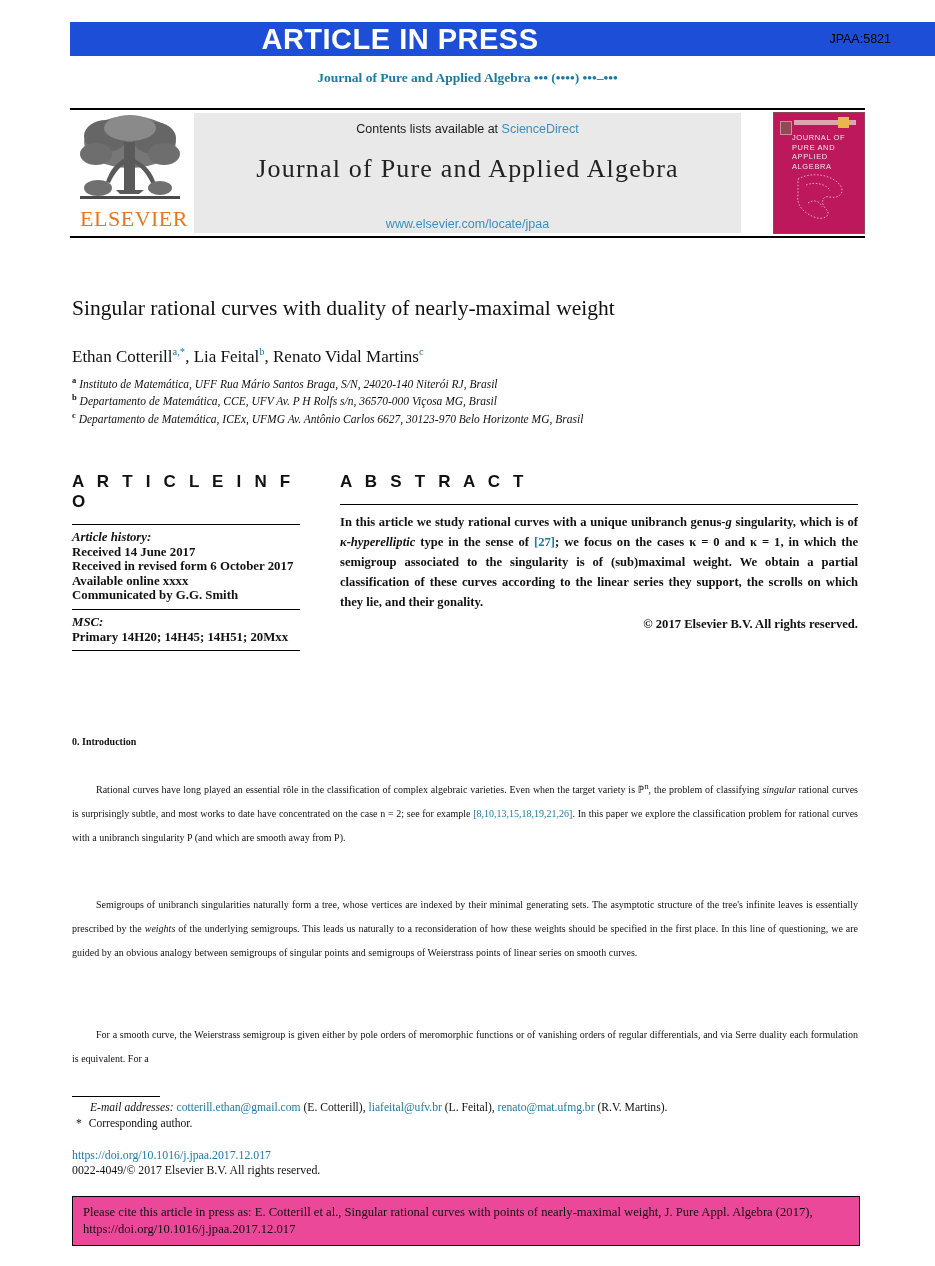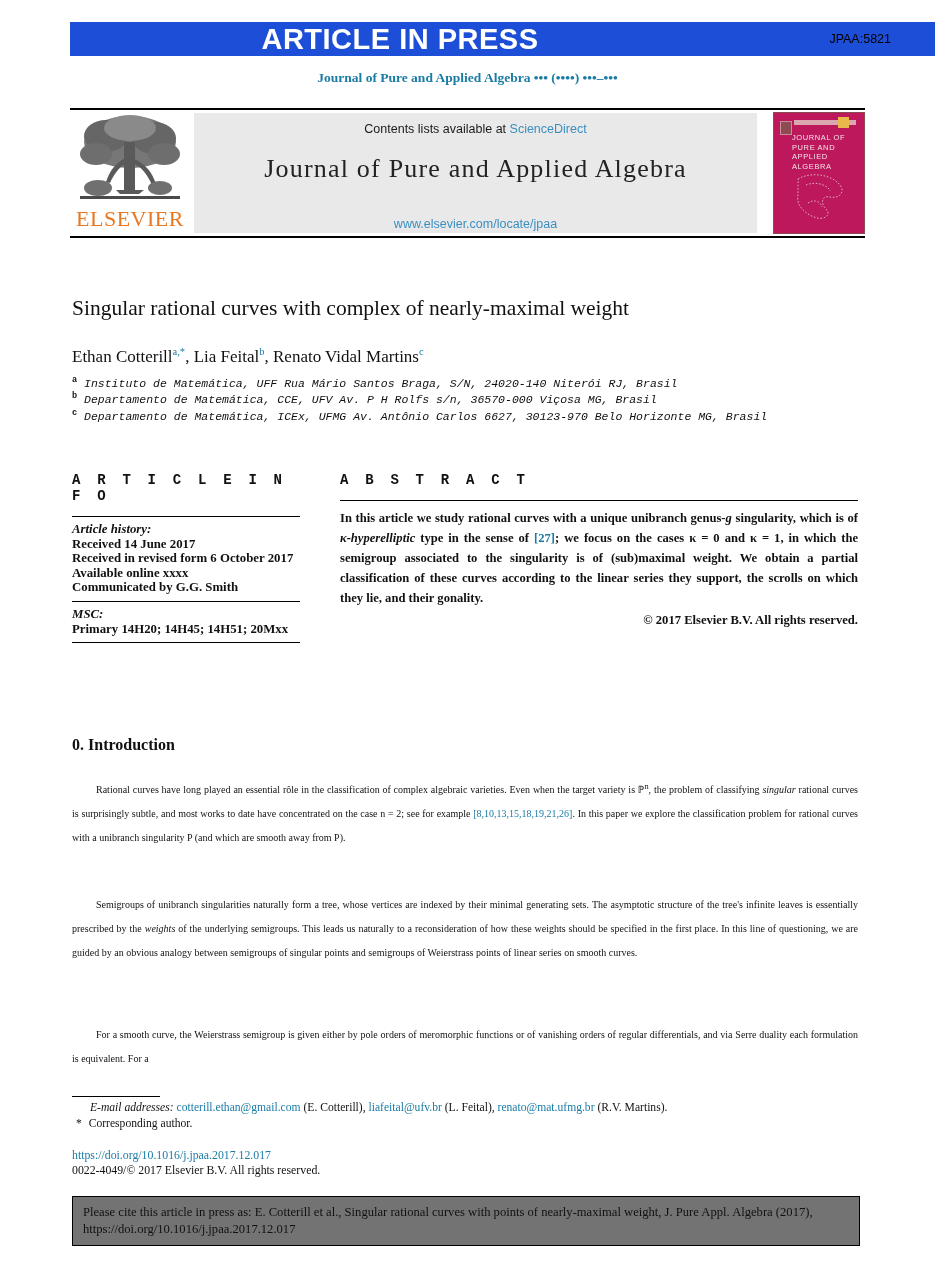--- a/index.html
+++ b/index.html
@@ -79,34 +79,33 @@
     top: 0px;
     width: 120px;
     height: 126px;
   }
   .tree-svg { position: absolute; left: 6px; top: 2px; }
   .elsevier-word {
     position: absolute;
     left: 2px;
     bottom: 4px;
     width: 116px;
-    text-align: center;
+    text-align: right;
     font-family: "Liberation Serif", serif;
     font-size: 22px;
     letter-spacing: 0.5px;
     color: #e87722;
   }
   .masthead-center {
     position: absolute;
     left: 124px;
     top: 3px;
     width: 547px;
     height: 120px;
     background: #e9e9e9;
-    padding-left: 16px;
   }
   .contents-line {
     position: absolute;
     left: 0; right: 0; top: 9px;
     text-align: center;
     font-family: "Liberation Sans", sans-serif;
     font-size: 12.5px;
     color: #1a1a1a;
   }
   .contents-line a, .sd-link {
@@ -196,21 +195,21 @@
     font-size: 17px;
     color: #111;
   }
   .authors sup { font-size: 10.5px; color: #1a7ba5; vertical-align: super; }
   .authors sup.star { color: #1a7ba5; }
   .affiliations {
     position: absolute;
     left: 72px;
     top: 374px;
     width: 720px;
-    font-family: Liberation Mono, monospace;
+    font-family: Liberation Serif, serif;
     font-style: italic;
     font-size: 11.5px;
     line-height: 13.6px;
     color: #111;
   }
   .affiliations sup { font-style: normal; font-weight: bold; font-size: 8.5px; }
 
   
   .info-col {
     position: absolute;
@@ -218,23 +217,23 @@
     top: 472px;
     width: 228px;
   }
   .abs-col {
     position: absolute;
     left: 340px;
     top: 472px;
     width: 518px;
   }
   .section-kicker {
-    font-family: Liberation Mono, monospace;
-    font-weight: bold;
-    font-size: 14px;
+    font-family: Liberation Sans, sans-serif;
+    font-weight: bold;
+    font-size: 17px;
     letter-spacing: 4.2px;
     color: #111;
     margin-bottom: 12px;
   }
   .rule-thick { border-top: 1.6px solid #000; }
   .info-block {
     padding-top: 5px;
     padding-bottom: 6px;
     font-family: "Liberation Serif", serif;
     font-size: 12.8px;
@@ -265,21 +264,21 @@
     margin-top: 2px;
   }
 
   
   .intro-head {
     position: absolute;
     left: 72px;
     top: 736px;
     font-family: "Liberation Serif", serif;
     font-weight: bold;
-    font-size: 16px;
+    font-size: 10px;
     color: #111;
   }
   .body-text {
     position: absolute;
     left: 72px;
     width: 786px;
     font-family: "Liberation Serif", serif;
     font-size: 10px;
     line-height: 24px;
     text-align: justify;
@@ -321,21 +320,21 @@
   }
   .doi-block .doi { color: #1a7ba5; }
   .doi-block .issn { color: #111; }
 
   
   .cite-box {
     position: absolute;
     left: 72px;
     top: 1196px;
     width: 788px;
-    background: #737373;
+    background: #ec4899;
     border: 1.5px solid #000;
     box-sizing: border-box;
     padding: 7px 10px 8px 10px;
     font-family: "Liberation Serif", serif;
     font-size: 12.6px;
     line-height: 16.5px;
     color: #111;
   }
 </style>
 </head>
@@ -394,21 +393,21 @@
     <svg class="cover-art" viewBox="0 0 62 58">
       <g fill="none" stroke="#e3c4c8" stroke-width="0.9" stroke-dasharray="1.5 1.8">
         <path d="M8 10 C 22 2, 42 6, 50 16 C 56 24, 48 30, 40 28 C 32 26, 30 34, 36 40 C 42 46, 34 52, 24 48 C 14 44, 6 36, 8 26 Z"></path>
         <path d="M16 16 C 26 12, 38 16, 40 22"></path>
         <path d="M18 34 C 24 30, 30 32, 32 38"></path>
       </g>
     </svg>
   </div>
 </div>
 
-<div class="paper-title">Singular rational curves with complex of nearly-maximal weight</div>
+<div class="paper-title">Singular rational curves with duality of nearly-maximal weight</div>
 
 <div class="authors">
   <span>Ethan Cotterill</span><sup class="star">a,*</sup>,
   <span>Lia Feital</span><sup>b</sup>,
   <span>Renato Vidal Martins</span><sup>c</sup>
 </div>
 
 <div class="affiliations">
   <div><sup>a</sup> <span>Instituto de Matemática, UFF Rua Mário Santos Braga, S/N, 24020-140 Niterói RJ, Brasil</span></div>
   <div><sup>b</sup> <span>Departamento de Matemática, CCE, UFV Av. P H Rolfs s/n, 36570-000 Viçosa MG, Brasil</span></div>

